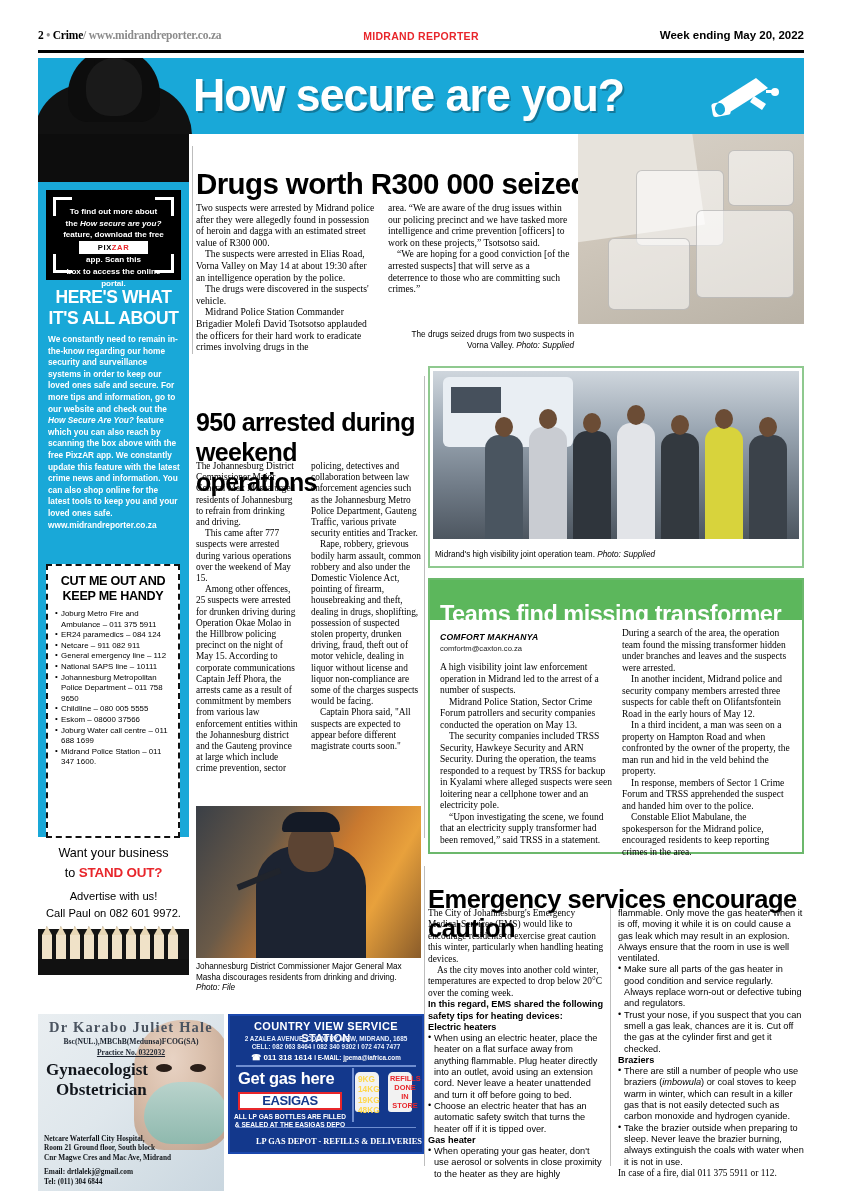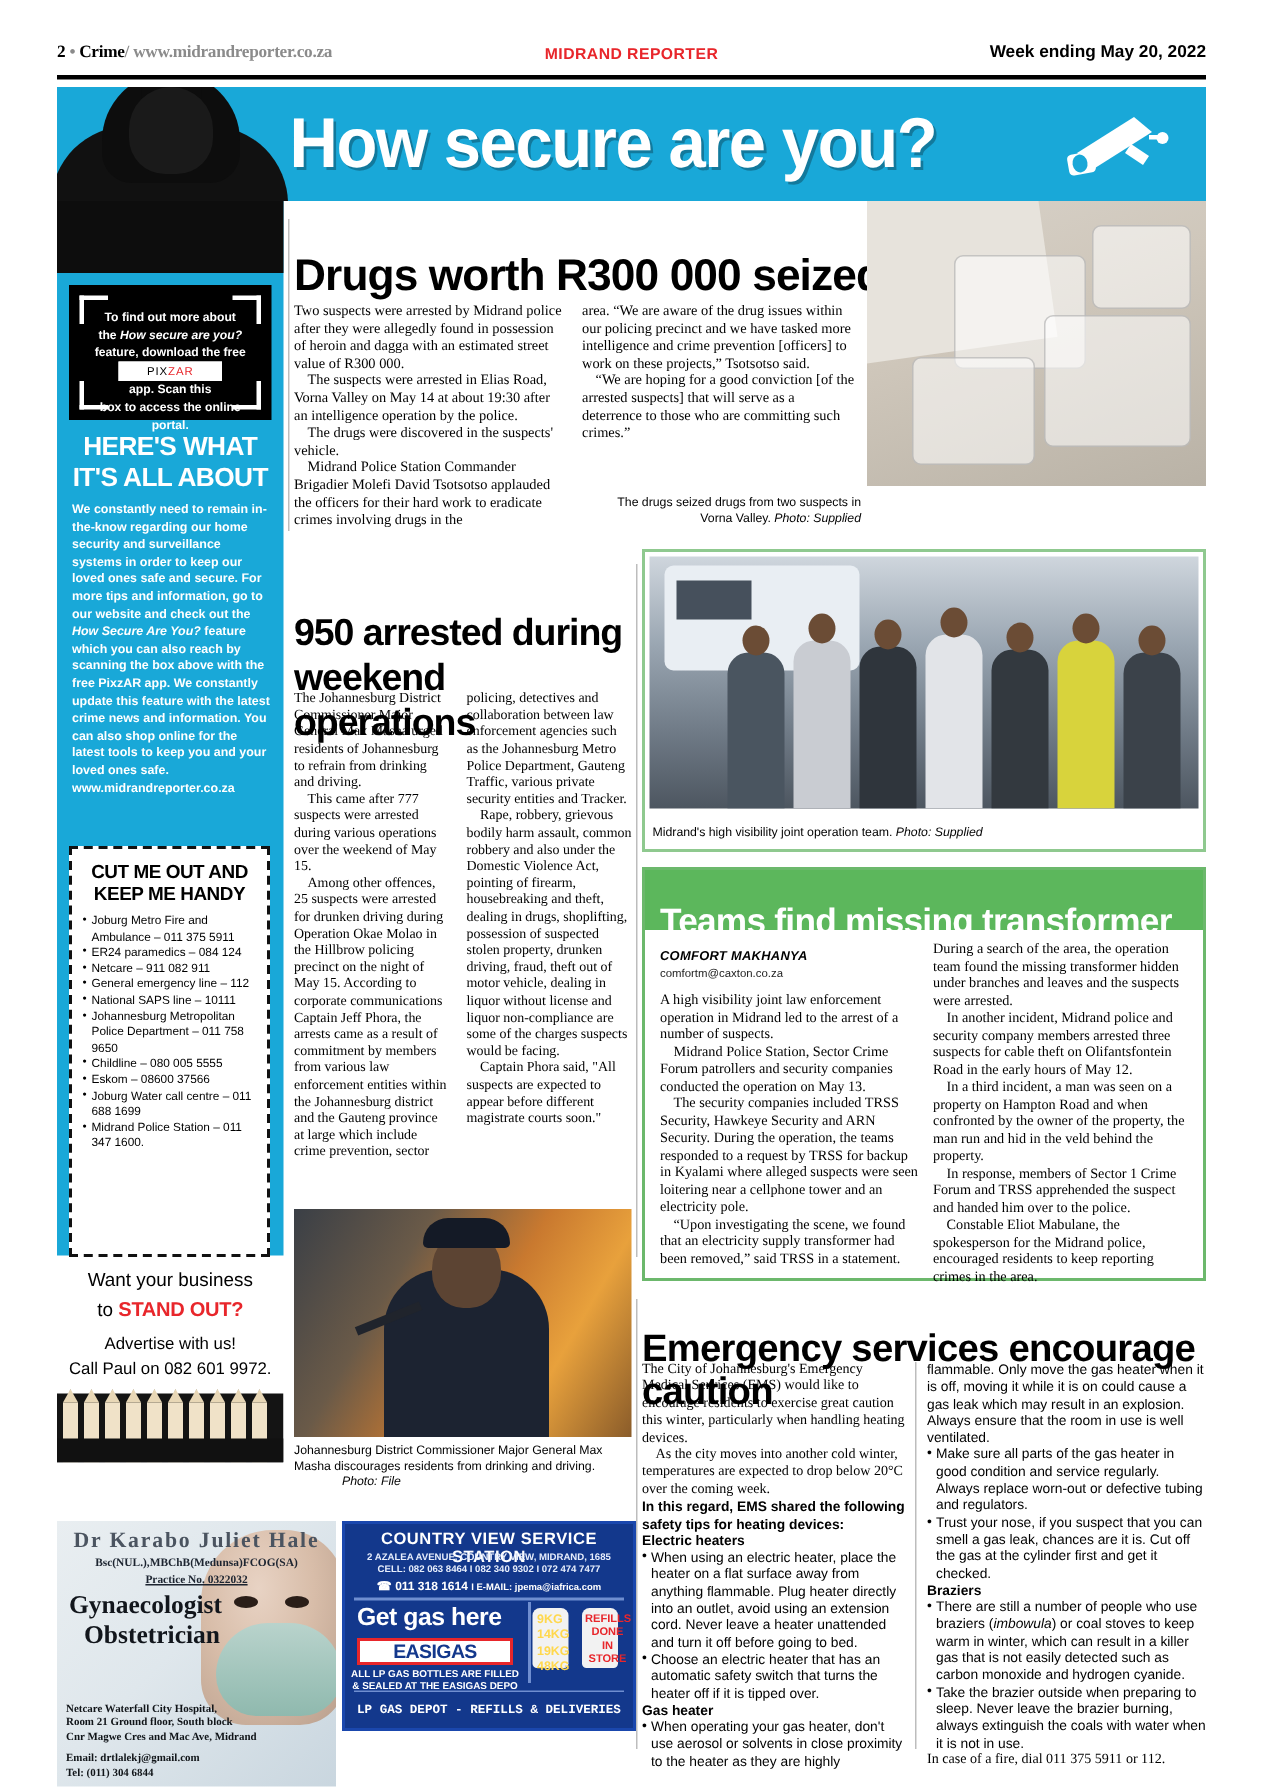--- a/index.html
+++ b/index.html
@@ -40,21 +40,21 @@
   #scanbox{position:absolute;left:8px;top:56px;width:135px;height:90px;background:#000;}
   #scanbox .corner{position:absolute;width:16px;height:16px;border:3px solid #fff;}
   #scanbox .c1{left:7px;top:7px;border-right:none;border-bottom:none;}
   #scanbox .c2{right:7px;top:7px;border-left:none;border-bottom:none;}
   #scanbox .c3{left:7px;bottom:7px;border-right:none;border-top:none;}
   #scanbox .c4{right:7px;bottom:7px;border-left:none;border-top:none;}
   #scantext{position:absolute;left:12px;right:12px;top:16px;color:#fff;text-align:center;
      font-family:"Liberation Sans",sans-serif;font-weight:bold;font-size:8.1px;line-height:11.6px;}
   #scantext i{font-style:italic;}
   .pixzar{display:inline-block;background:#fff;color:#000;padding:0 18px;margin:0 17px;
-     border:1px solid #fff;font-size:7.6px;letter-spacing:.6px;font-weight:normal;vertical-align:1px;}
+     border:1px solid #fff;font-size:7.6px;letter-spacing:.6px;font-weight:bold;vertical-align:1px;}
   .pixzar .red{color:#e8262b;}
   #rail h2{position:absolute;left:6px;right:6px;top:153px;margin:0;color:#fff;text-align:center;
      font-family:"Liberation Sans",sans-serif;font-weight:bold;font-size:17.5px;line-height:21px;letter-spacing:-.4px;}
   #rail-body{position:absolute;left:10px;right:8px;top:200px;color:#fff;
      font-family:"Liberation Sans",sans-serif;font-weight:bold;font-size:8.3px;line-height:11.6px;}
   #rail-body i{font-style:italic;}
 
   
   #cutbox{position:absolute;left:8px;top:430px;width:134px;height:274px;background:#fff;
      border:2px dashed #111;box-sizing:border-box;padding:8px 7px 6px 7px;}
@@ -117,22 +117,22 @@
      font-weight:bold;font-size:13px;line-height:14px;letter-spacing:-.4px;}
   #gasad .g-all{position:absolute;left:4px;top:97px;width:112px;text-align:center;color:#fff;
      font-family:"Liberation Sans",sans-serif;font-weight:bold;font-size:6.6px;line-height:8px;}
   #gasad .vline{position:absolute;left:122px;top:52px;bottom:30px;width:1.5px;background:#6f8ed0;}
   #gasad .sizes{position:absolute;left:128px;top:58px;color:#ffd84d;font-family:"Liberation Sans",sans-serif;
      font-weight:bold;font-size:8.3px;line-height:10.4px;}
   #gasad .refills{position:absolute;left:160px;top:58px;color:#e8262b;font-family:"Liberation Sans",sans-serif;
      font-weight:bold;font-size:7.4px;line-height:9px;text-align:center;width:30px;}
   #gasad .cyl{position:absolute;background:#f2f2f2;border-radius:5px 5px 3px 3px;}
   #gasad .botbar{position:absolute;left:6px;right:6px;bottom:6px;height:18px;border-top:1.5px solid #6f8ed0;}
-  #gasad .g-depot{position:absolute;left:0;right:0;bottom:6px;text-align:center;color:#fff;
-     font-family:Liberation Mono, monospace;font-weight:bold;font-size:11px;}
+  #gasad .g-depot{position:absolute;left:0;right:0;bottom:6px;text-align:right;color:#fff;
+     font-family:Liberation Serif, serif;font-weight:bold;font-size:11px;}
   #gasad .g-depot span{font-size:8.4px;}
 
   
   #drugs-head{position:absolute;left:196px;top:147px;font-family:"Liberation Sans",sans-serif;
      font-weight:bold;font-size:29.5px;letter-spacing:-.6px;color:#000;white-space:nowrap;}
   .bodycol{font-family:"Liberation Serif",serif;font-size:9.6px;line-height:11.6px;text-align:left;}
   .bodycol p{margin:0;text-indent:9px;}
   .bodycol p.noind{text-indent:0;}
   #drugs-c1{position:absolute;left:196px;top:202px;width:182px;}
   #drugs-c2{position:absolute;left:388px;top:202px;width:182px;}
@@ -150,21 +150,21 @@
   #a777-c1{position:absolute;left:196px;top:461px;width:104px;font-size:9.3px;line-height:11.2px;}
   #a777-c2{position:absolute;left:311px;top:461px;width:110px;font-size:9.3px;line-height:11.2px;}
   #mashaphoto{position:absolute;left:196px;top:806px;width:225px;height:152px;overflow:hidden;
      background:linear-gradient(120deg,#3a3f46 0%,#6a5a48 30%,#c9792f 55%,#e8a13c 75%,#8a5c2a 100%);}
   #mashaphoto .body{position:absolute;left:60px;top:40px;width:110px;height:112px;background:#1c2331;border-radius:40px 40px 0 0;}
   #mashaphoto .head{position:absolute;left:92px;top:14px;width:46px;height:52px;background:#5c4433;border-radius:50% 50% 45% 45%;}
   #mashaphoto .cap{position:absolute;left:86px;top:6px;width:58px;height:20px;background:#141a26;border-radius:20px 20px 4px 4px;}
   #mashaphoto .mic{position:absolute;left:40px;top:70px;width:46px;height:6px;background:#20242c;transform:rotate(-22deg);}
   #mashacap{position:absolute;left:196px;top:962px;width:225px;
      font-family:"Liberation Sans",sans-serif;font-size:8.2px;line-height:10.5px;}
-  #mashacap i{margin-left:32px;}
+  #mashacap i{}
 
   
   #teambox{position:absolute;left:428px;top:366px;width:376px;height:202px;border:2px solid #8fc98f;box-sizing:border-box;background:#fff;}
   #teamphoto{position:absolute;left:3px;top:3px;width:366px;height:168px;overflow:hidden;
      background:linear-gradient(180deg,#cfd6dd 0%,#9aa6b2 35%,#6f7a86 70%,#4d5660 100%);}
   #teamphoto .van{position:absolute;left:10px;top:6px;width:130px;height:70px;background:#e9eef3;border-radius:6px;}
   #teamphoto .van .win{position:absolute;left:8px;top:10px;width:50px;height:26px;background:#46505c;}
   #teamphoto .person{position:absolute;bottom:0;width:38px;background:#2b3138;border-radius:14px 14px 0 0;}
   #teamphoto .person .h{position:absolute;left:50%;margin-left:-9px;top:-18px;width:18px;height:20px;background:#6b4c35;border-radius:50%;}
   #teamcap{position:absolute;left:5px;bottom:6px;right:5px;font-family:"Liberation Sans",sans-serif;font-size:8.2px;line-height:10.5px;}

